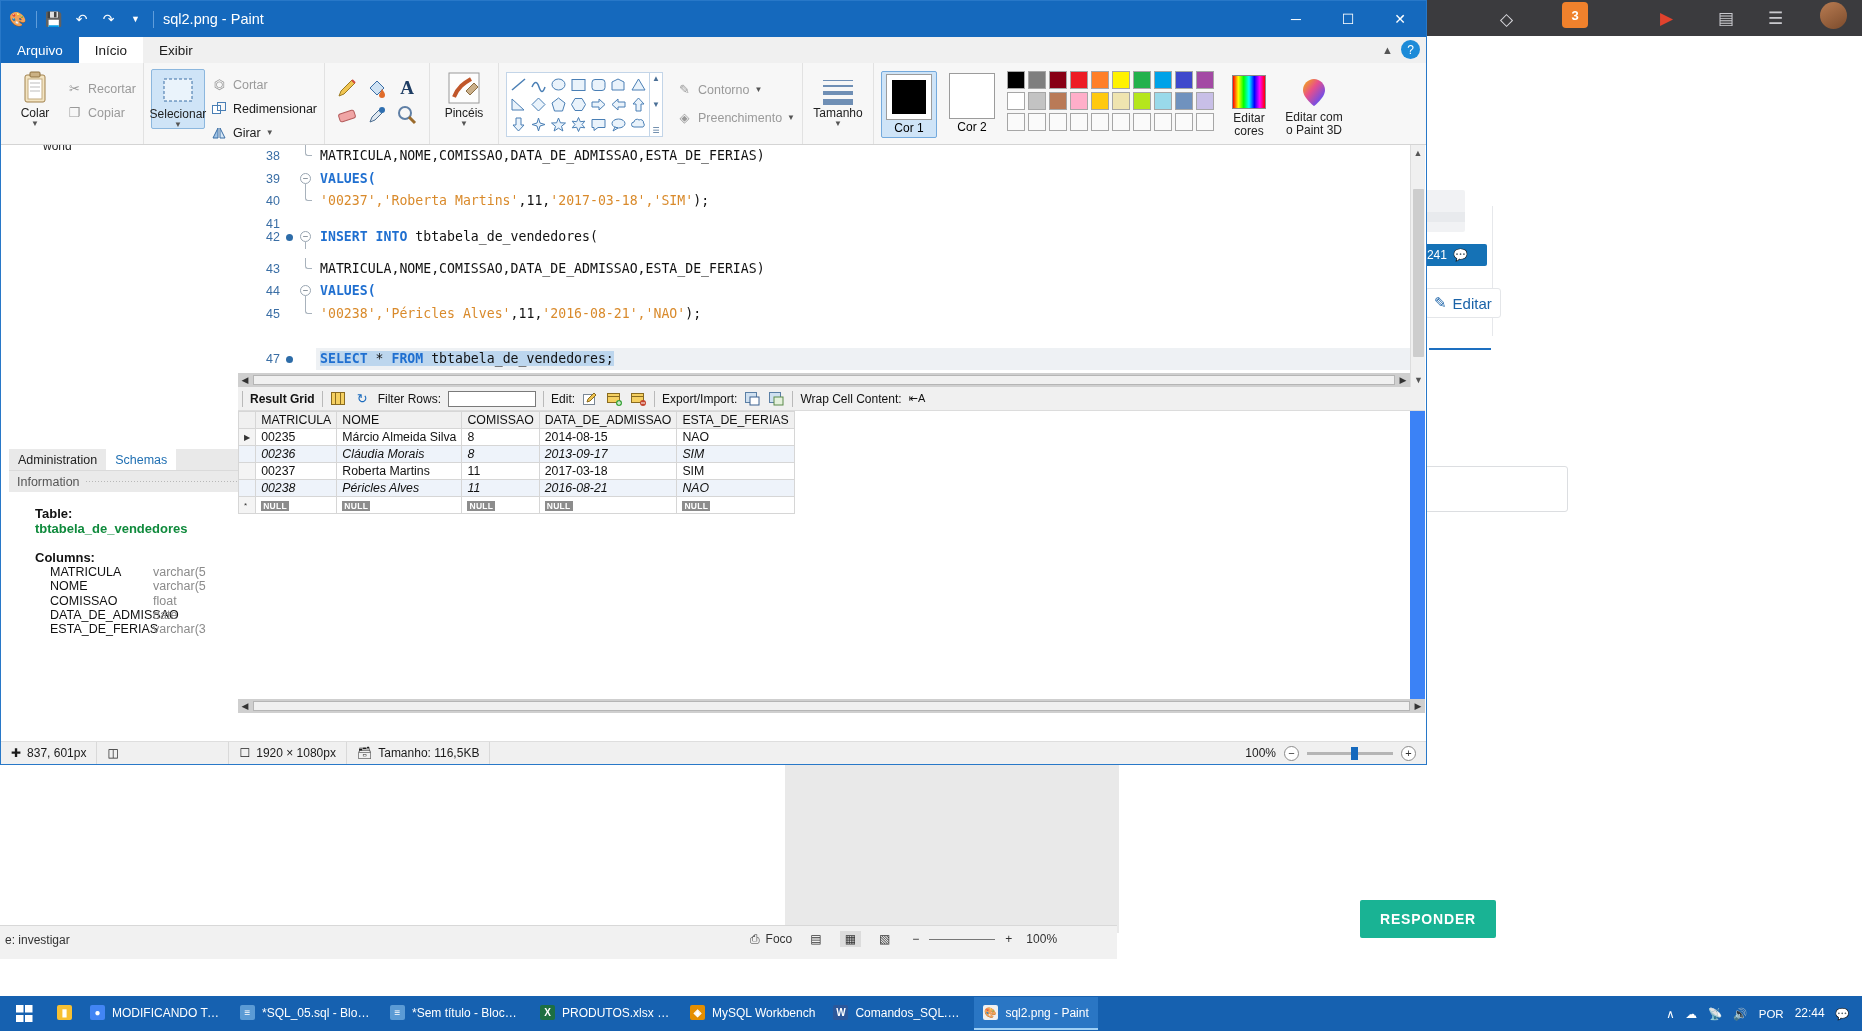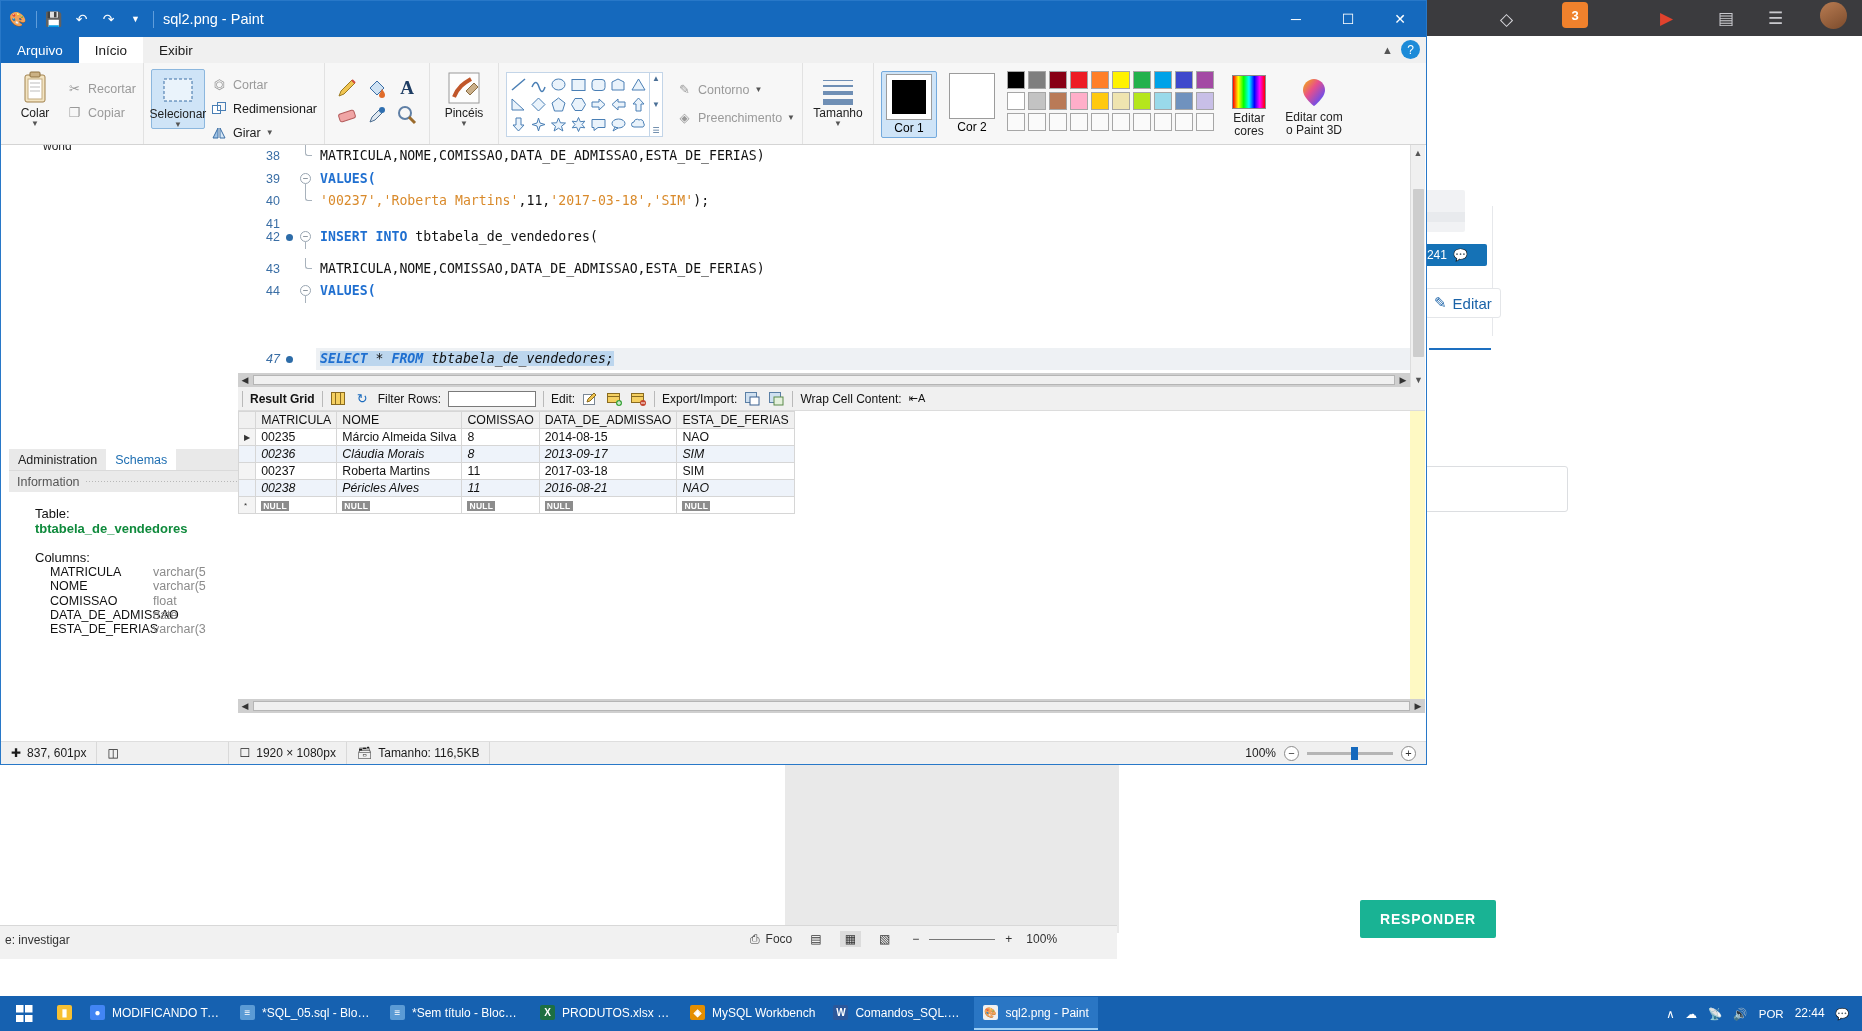--- a/index.html
+++ b/index.html
@@ -212,27 +212,27 @@
   .wb-tab { padding: 0 9px; height: 21px; display: flex; align-items: center; color: #222; }
   .wb-tab.active { background: #fff; color: #1f6fb2; }
   .wb-info-head {
     position: absolute; left: 0; top: 325px; width: 236px; height: 22px;
     background: #eaeaea; font-size: 12.5px; color: #555; display: flex; align-items: center;
     padding-left: 8px; border-top: 1px solid #dadada;
   }
   .wb-dots { flex: 1; height: 1px; margin-left: 6px;
              background: repeating-linear-gradient(90deg,#b8b8b8 0 1px,transparent 1px 3px); }
   .wb-info-body { position: absolute; left: 0; top: 347px; width: 236px; bottom: 0; background: #fff; padding: 14px 0 0 26px;}
-  .wb-k { font-size: 13px; font-weight: normal; color: #111; }
+  .wb-k { font-size: 13px; font-weight: bold; color: #111; }
   .wb-tbl { font-size: 13px; font-weight: bold; color: #0f8a3c; }
   .wb-col-row { display: flex; font-size: 12.5px; color: #111; padding-left: 15px; line-height: 14.3px; }
   .wb-col-name { width: 103px; }
   .wb-col-type { color: #8b8b8b; }
 
-  .wb-main { position: absolute; left: 237px; top: 0; right: 0; bottom: 0; background: #fef9c3; }
+  .wb-main { position: absolute; left: 237px; top: 0; right: 0; bottom: 0; background: #3b82f6; }
   .sql-editor { position: absolute; left: 0; top: 0; right: 0; height: 228px; background: #fff; }
   .sql-line { position: absolute; left: 0; right: 0; height: 22.5px; font-family: "DejaVu Sans Mono", monospace;
               font-size: 13.2px; white-space: pre; line-height: 22.5px; }
   .ln { position: absolute; left: 10px; width: 32px; text-align: right; color: #3a6ea5; font-size: 12.5px;
         font-family: "Liberation Sans", sans-serif; }
   .bp { position: absolute; left: 48px; top: 8px; width: 7px; height: 7px; border-radius: 50%; background: #2d6ca8; }
   .fold { position: absolute; left: 62px; top: 5px; width: 11px; height: 11px;
           border: 1px solid #9aa6b2; border-radius: 50%; color: #6a7682; font-size: 9px;
           display: flex; align-items: center; justify-content: center; background:#fff; }
   .foldline { position: absolute; left: 67px; top: 0px; width: 1px; height: 22.5px; background: #a8b2bc; }
@@ -778,21 +778,22 @@
         <div class="wb-main">
 
           <div class="sql-editor" id="sql-editor">
               <div class="sql-line" style="top: 0px;"><span class="ln">38</span><span class="foldend" style="top: 0px;"></span><span class="code"><span class="plain">MATRICULA,NOME,COMISSAO,DATA_DE_ADMISSAO,ESTA_DE_FERIAS)</span></span></div>
               <div class="sql-line" style="top: 22.5px;"><span class="ln">39</span><span class="fold">−</span><span class="foldline" style="top: 16px; height: 7px;"></span><span class="code"><span class="kw">VALUES(</span></span></div>
               <div class="sql-line" style="top: 45px;"><span class="ln">40</span><span class="foldend" style="top: 0px;"></span><span class="code"><span class="str">'00237','Roberta Martins'</span><span class="plain">,11,</span><span class="str">'2017-03-18','SIM'</span><span class="plain">);</span></span></div>
               <div class="sql-line" style="top: 67.5px;"><span class="ln">41</span><span class="code"></span></div>
               <div class="sql-line" style="top: 81px;"><span class="ln">42</span><span class="bp"></span><span class="fold">−</span><span class="foldline" style="top: 16px; height: 7px;"></span><span class="code"><span class="kw">INSERT INTO </span><span class="plain">tbtabela_de_vendedores(</span></span></div>
               <div class="sql-line" style="top: 112.5px;"><span class="ln">43</span><span class="foldend" style="top: 0px;"></span><span class="code"><span class="plain">MATRICULA,NOME,COMISSAO,DATA_DE_ADMISSAO,ESTA_DE_FERIAS)</span></span></div>
               <div class="sql-line" style="top: 135px;"><span class="ln">44</span><span class="fold">−</span><span class="foldline" style="top: 16px; height: 7px;"></span><span class="code"><span class="kw">VALUES(</span></span></div>
-              <div class="sql-line" style="top: 202.5px; font-style: italic;"><div class="sel-row"></div><span class="ln">47</span><span class="bp"></span><span class="code"><span class="kw sel-hl">SELECT </span><span class="plain sel-hl">* </span><span class="kw sel-hl">FROM </span><span class="plain sel-hl">tbtabela_de_vendedores;</span></span></div>
+              <div class="sql-line" style="top: 157.5px;"><span class="ln">45</span><span class="foldend" style="top: 0px;"></span><span class="code"><span class="str">'00238','Péricles Alves'</span><span class="plain">,11,</span><span class="str">'2016-08-21','NAO'</span><span class="plain">);</span></span></div>
+              <div class="sql-line" style="top: 202.5px;"><div class="sel-row"></div><span class="ln">47</span><span class="bp"></span><span class="code"><span class="kw sel-hl">SELECT </span><span class="plain sel-hl">* </span><span class="kw sel-hl">FROM </span><span class="plain sel-hl">tbtabela_de_vendedores;</span></span></div>
             </div>
 
           <div class="hscroll-editor">
             <div class="hs-arrow">◀</div>
             <div class="hs-thumb" style="flex:1;margin:0 1px;"></div>
             <div class="hs-arrow">▶</div>
           </div>
 
           <div class="vscroll-editor">
             <div class="vs-arrow">▲</div>

